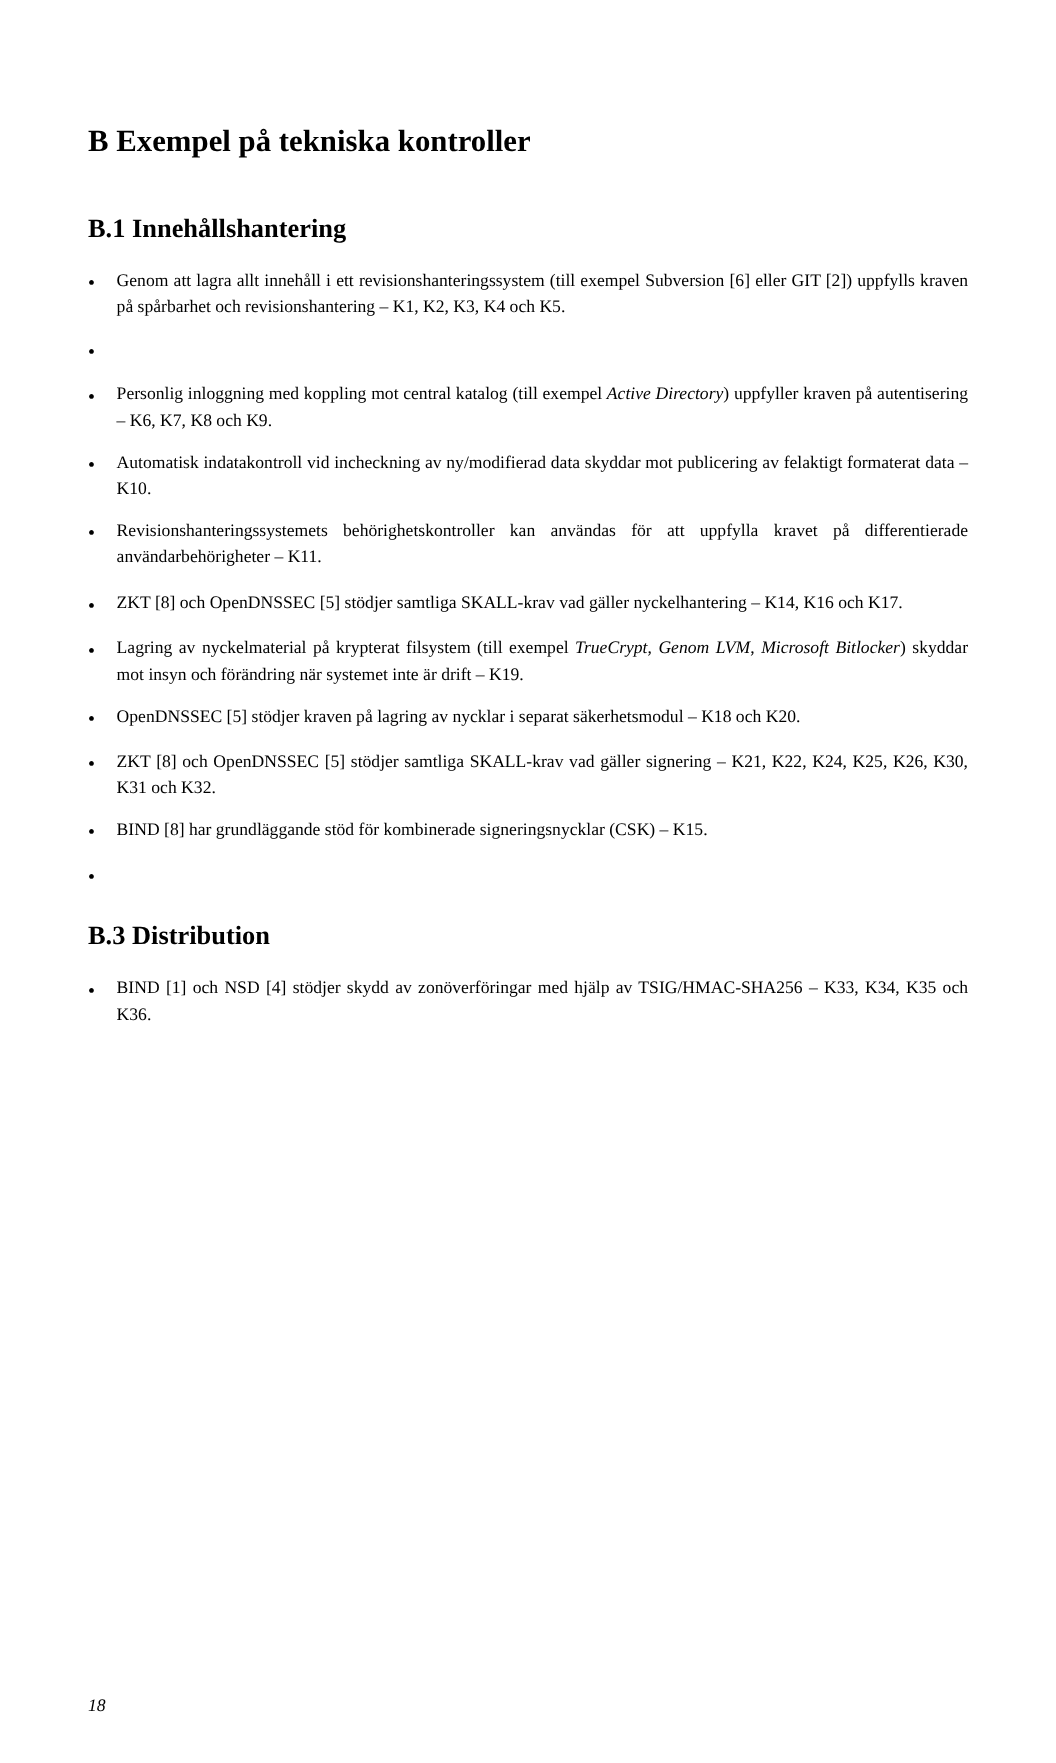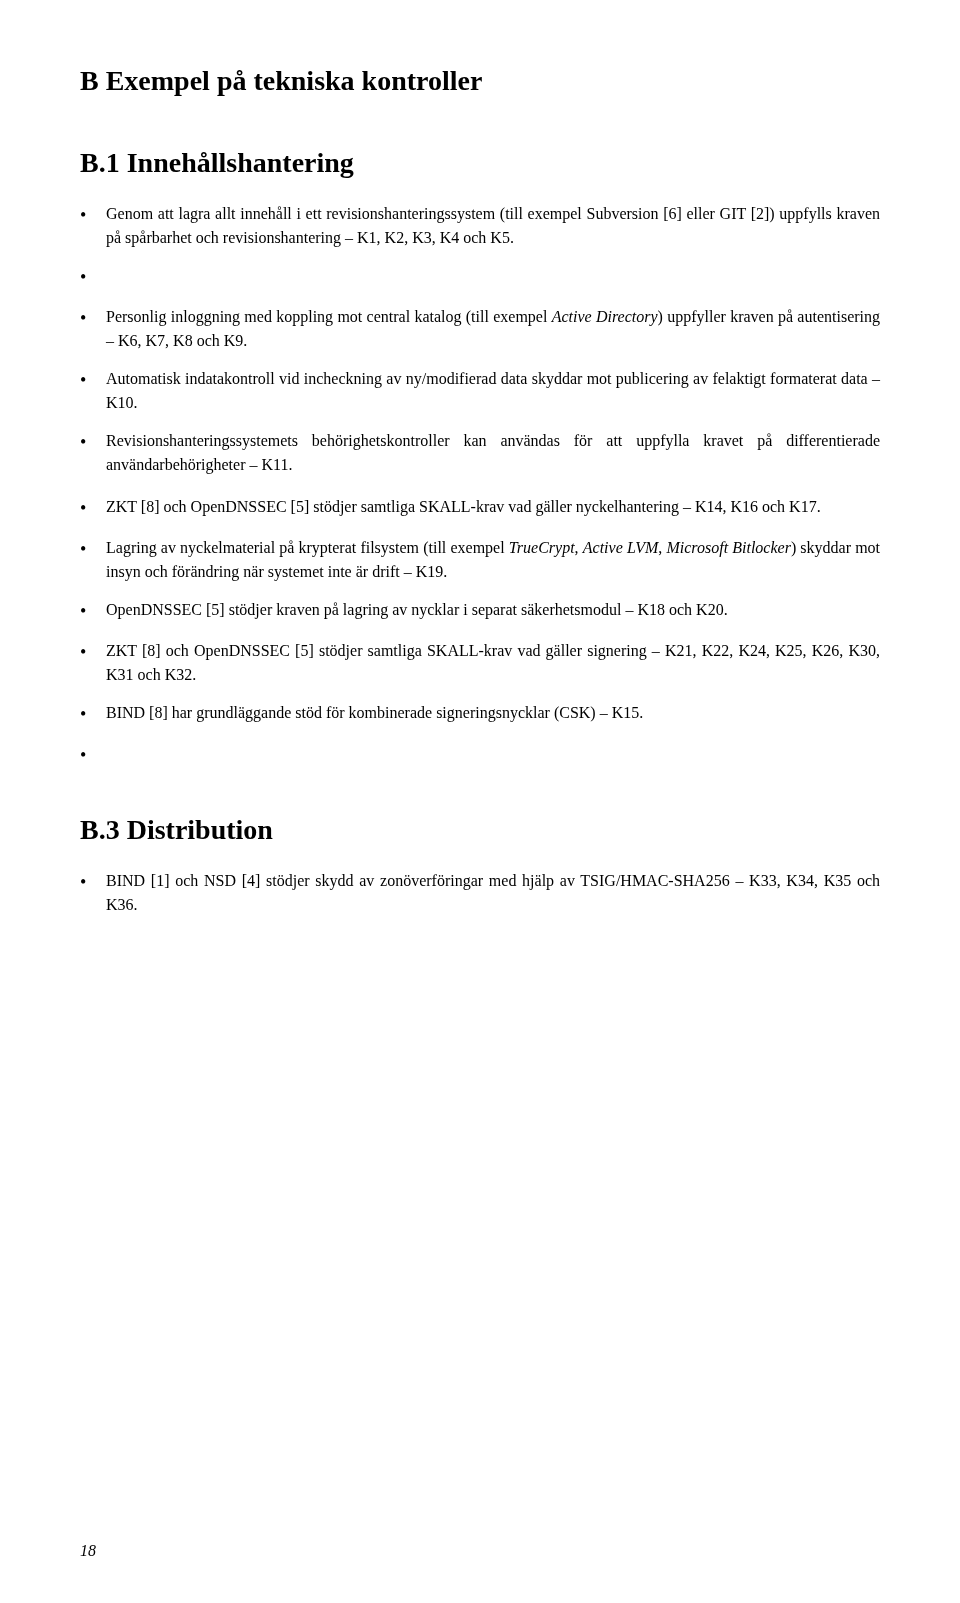--- a/index.html
+++ b/index.html
@@ -22,26 +22,27 @@
     .page {
       padding: 60px 80px 80px 80px;
       max-width: 960px;
     }
 
     .page-title {
       font-size: 28px;
       font-weight: bold;
       margin-bottom: 40px;
       font-family: "Times New Roman", Times, serif;
+      margin-top: 48px;
     }
 
     .section-heading {
-      font-size: 28px;
+      font-size: 24px;
       font-weight: bold;
-      margin-top: 40px;
+      margin-top: 22px;
       margin-bottom: 18px;
       font-family: "Times New Roman", Times, serif;
     }
 
     .bullet-list {
       list-style: none;
       padding: 0;
       margin: 0 0 18px 0;
     }
 
@@ -106,21 +107,21 @@
     </li>
   </ul>
 
   <ul class="bullet-list">
     <li>
       <span class="bullet-dot">•</span>
       <span class="bullet-text">ZKT [8] och OpenDNSSEC [5] stödjer samtliga SKALL-krav vad gäller nyckelhantering – K14, K16 och K17.</span>
     </li>
     <li>
       <span class="bullet-dot">•</span>
-      <span class="bullet-text">Lagring av nyckelmaterial på krypterat filsystem (till exempel <em>TrueCrypt</em>, <em>Active LVM</em>, <em>Microsoft Bitlocker</em>) skyddar mot insyn och förändring när systemet inte är drift – K19.</span>
+      <span class="bullet-text">Lagring av nyckelmaterial på krypterat filsystem (till exempel <em>TrueCrypt</em>, <em>Genom LVM</em>, <em>Microsoft Bitlocker</em>) skyddar mot insyn och förändring när systemet inte är drift – K19.</span>
     </li>
     <li>
       <span class="bullet-dot">•</span>
       <span class="bullet-text">OpenDNSSEC [5] stödjer kraven på lagring av nycklar i separat säkerhetsmodul – K18 och K20.</span>
     </li>
     <li>
       <span class="bullet-dot">•</span>
       <span class="bullet-text">ZKT [8] och OpenDNSSEC [5] stödjer samtliga SKALL-krav vad gäller signering – K21, K22, K24, K25, K26, K30, K31 och K32.</span>
     </li>
     <li>

